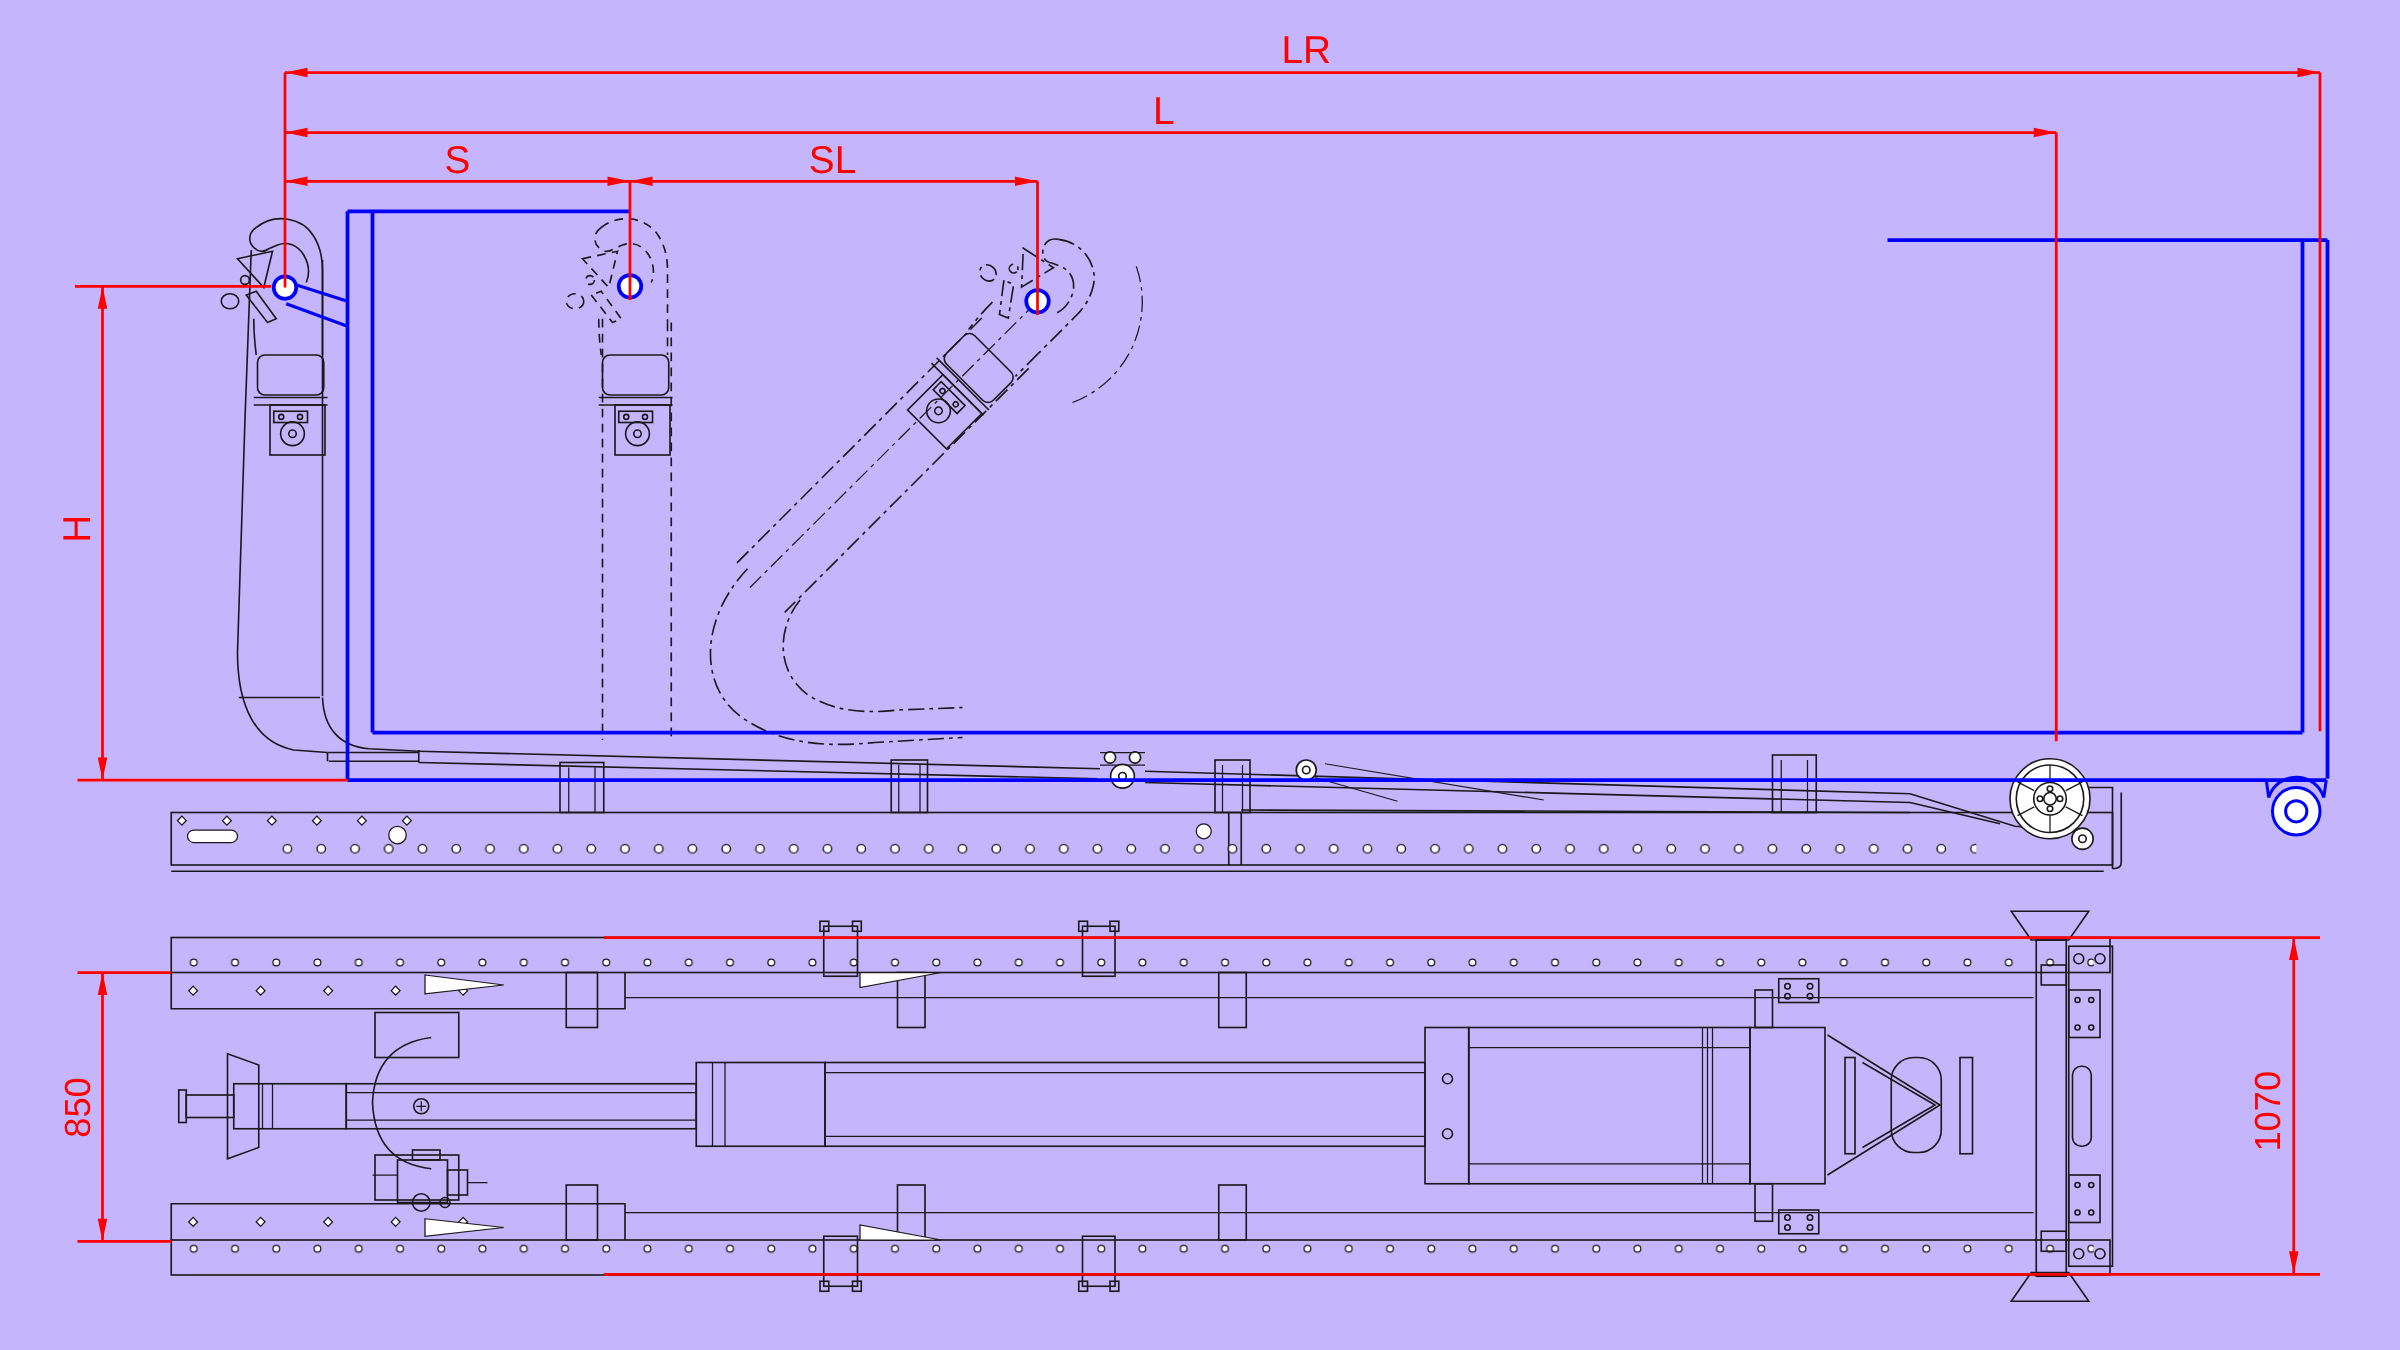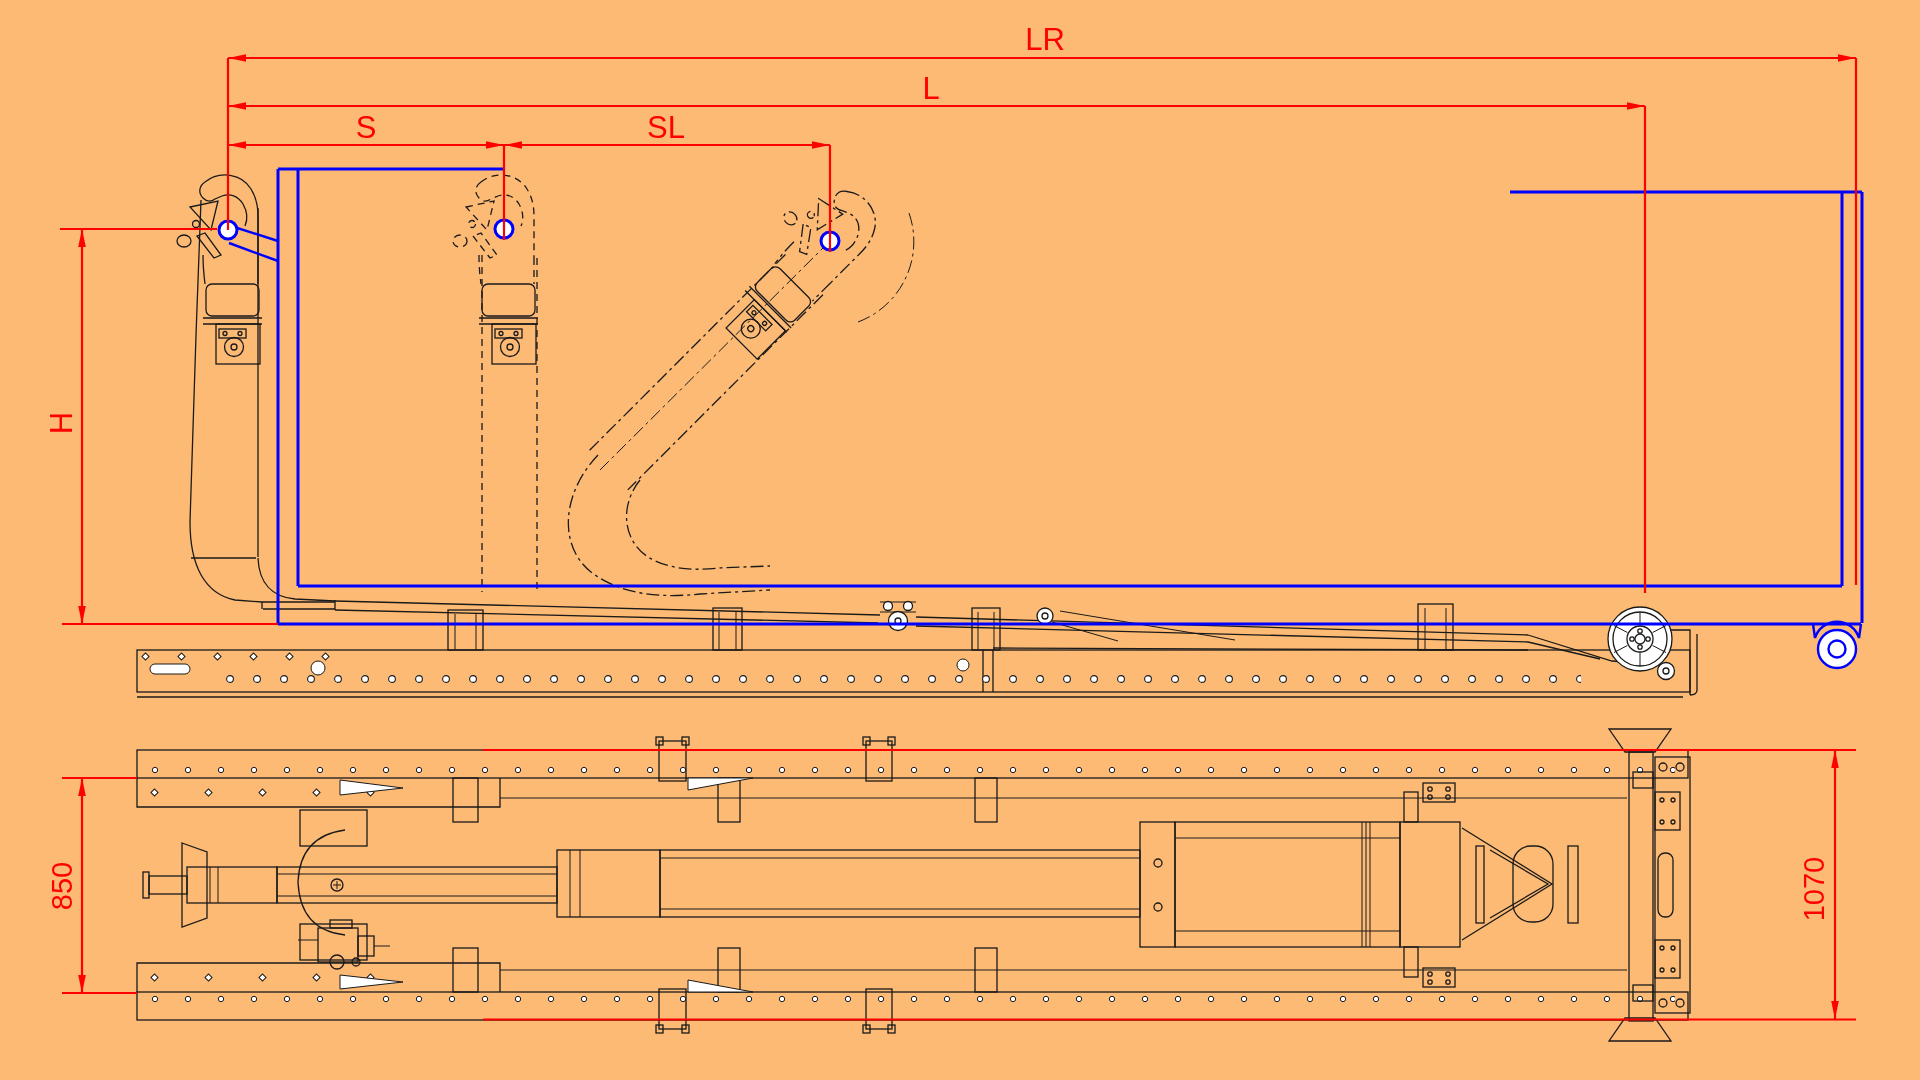--- a/index.html
+++ b/index.html
@@ -1,16 +1,16 @@
 <!DOCTYPE html>
 <html><head>
 <meta charset="utf-8">
 <style>
   html,body{margin:0;padding:0;background:#ffffff;}
-  .page{width:1920px;height:1080px;position:relative;background:#fdba74;overflow:hidden;}
+  .page{width:1920px;height:1080px;position:relative;background:#c4b5fd;overflow:hidden;}
   svg{display:block;}
   text{font-family:"Liberation Sans","DejaVu Sans",sans-serif;fill:#ff0000;}
   .dimtxt{font-size:31px;}
   .dimtxt-v{font-size:29px;}
   .blk{stroke:#1a1a1a;fill:none;stroke-width:1.3;}
   .blkthin{stroke:#1a1a1a;fill:none;stroke-width:1;}
   .dash{stroke-dasharray:7 5;}
   .dashdot{stroke-dasharray:13 4 3 4;}
   .red{stroke:#ff0000;fill:none;stroke-width:2.2;}
   .redf{fill:#ff0000;stroke:none;}

